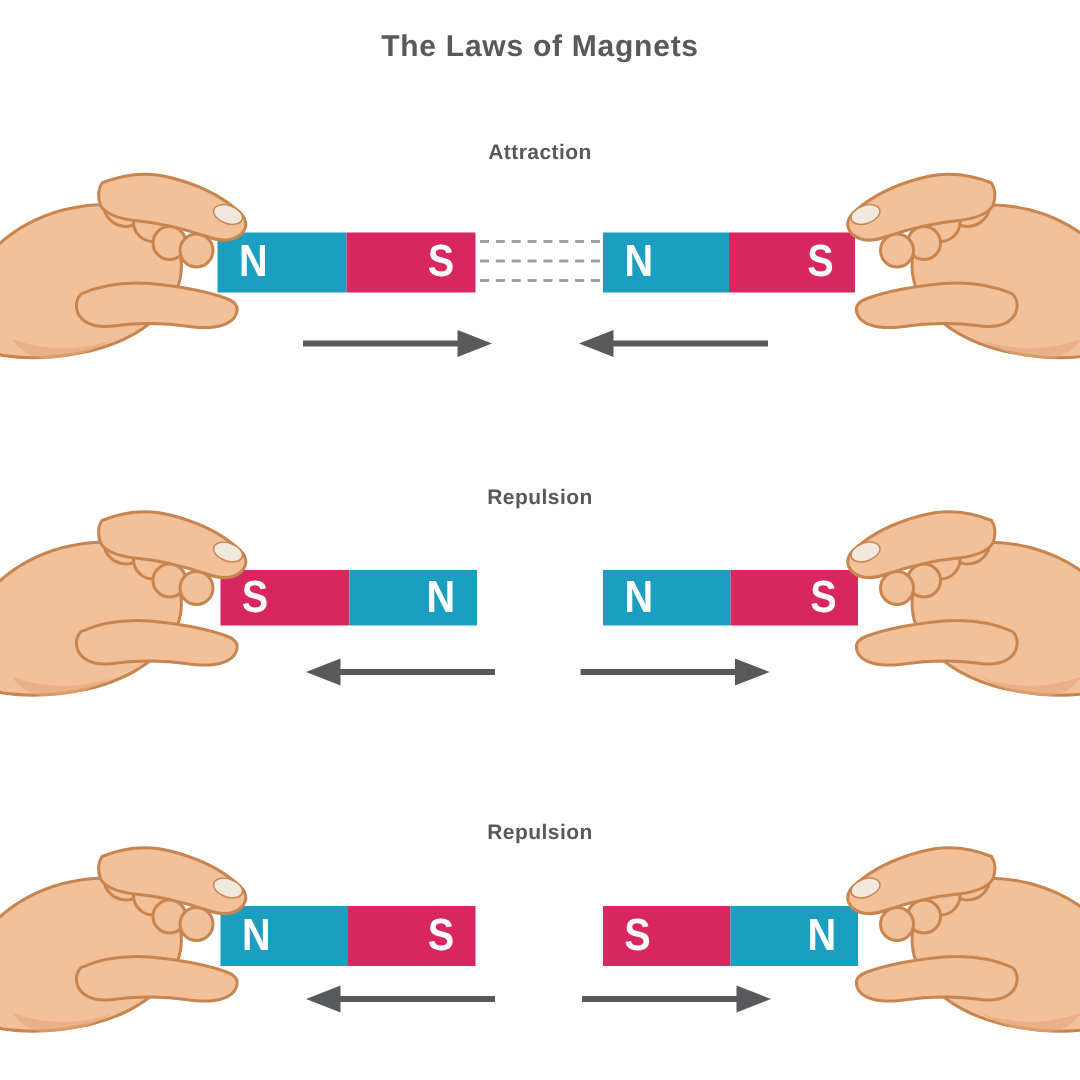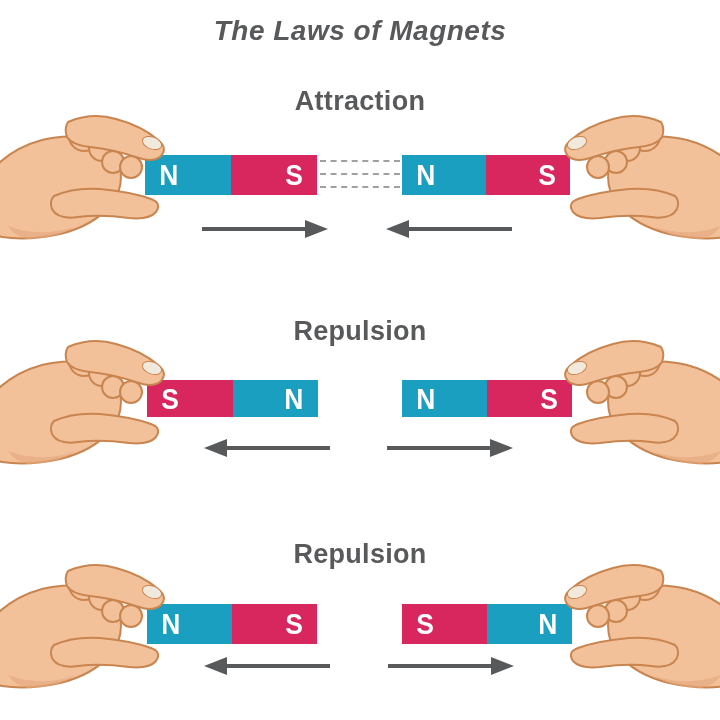--- a/index.html
+++ b/index.html
@@ -3,27 +3,26 @@
 <meta charset="utf-8">
 <style>
   html,body{margin:0;padding:0;background:#fff;}
   body{font-family:"Liberation Sans", sans-serif;}
   .canvas{
     position:relative;width:720px;height:720px;margin:0 auto;
     background:var(--background,#fff);overflow:hidden;
   }
   .title{
     position:absolute;top:14px;left:0;width:720px;text-align:center;
-    font-size:28px;line-height:34px;font-weight:bold;color:var(--heading-text,#58595B);
+    font-size:20px;line-height:34px;font-weight:bold;color:var(--heading-text,#58595B);
     letter-spacing:.5px;
-    font-style:italic;
   }
   .section-heading{
     position:absolute;left:0;width:720px;text-align:center;
-    font-size:27px;line-height:26px;font-weight:bold;color:var(--heading-text,#58595B);
+    font-size:14px;line-height:26px;font-weight:bold;color:var(--heading-text,#58595B);
     letter-spacing:.3px;
   }
   .magnet{
     position:absolute;display:flex;z-index:2;
   }
   .half{
     width:50%;display:flex;align-items:center;
   }
   .half.first{justify-content:flex-start;padding-left:13px;box-sizing:border-box;}
   .half.second{justify-content:flex-end;padding-right:13px;box-sizing:border-box;}

